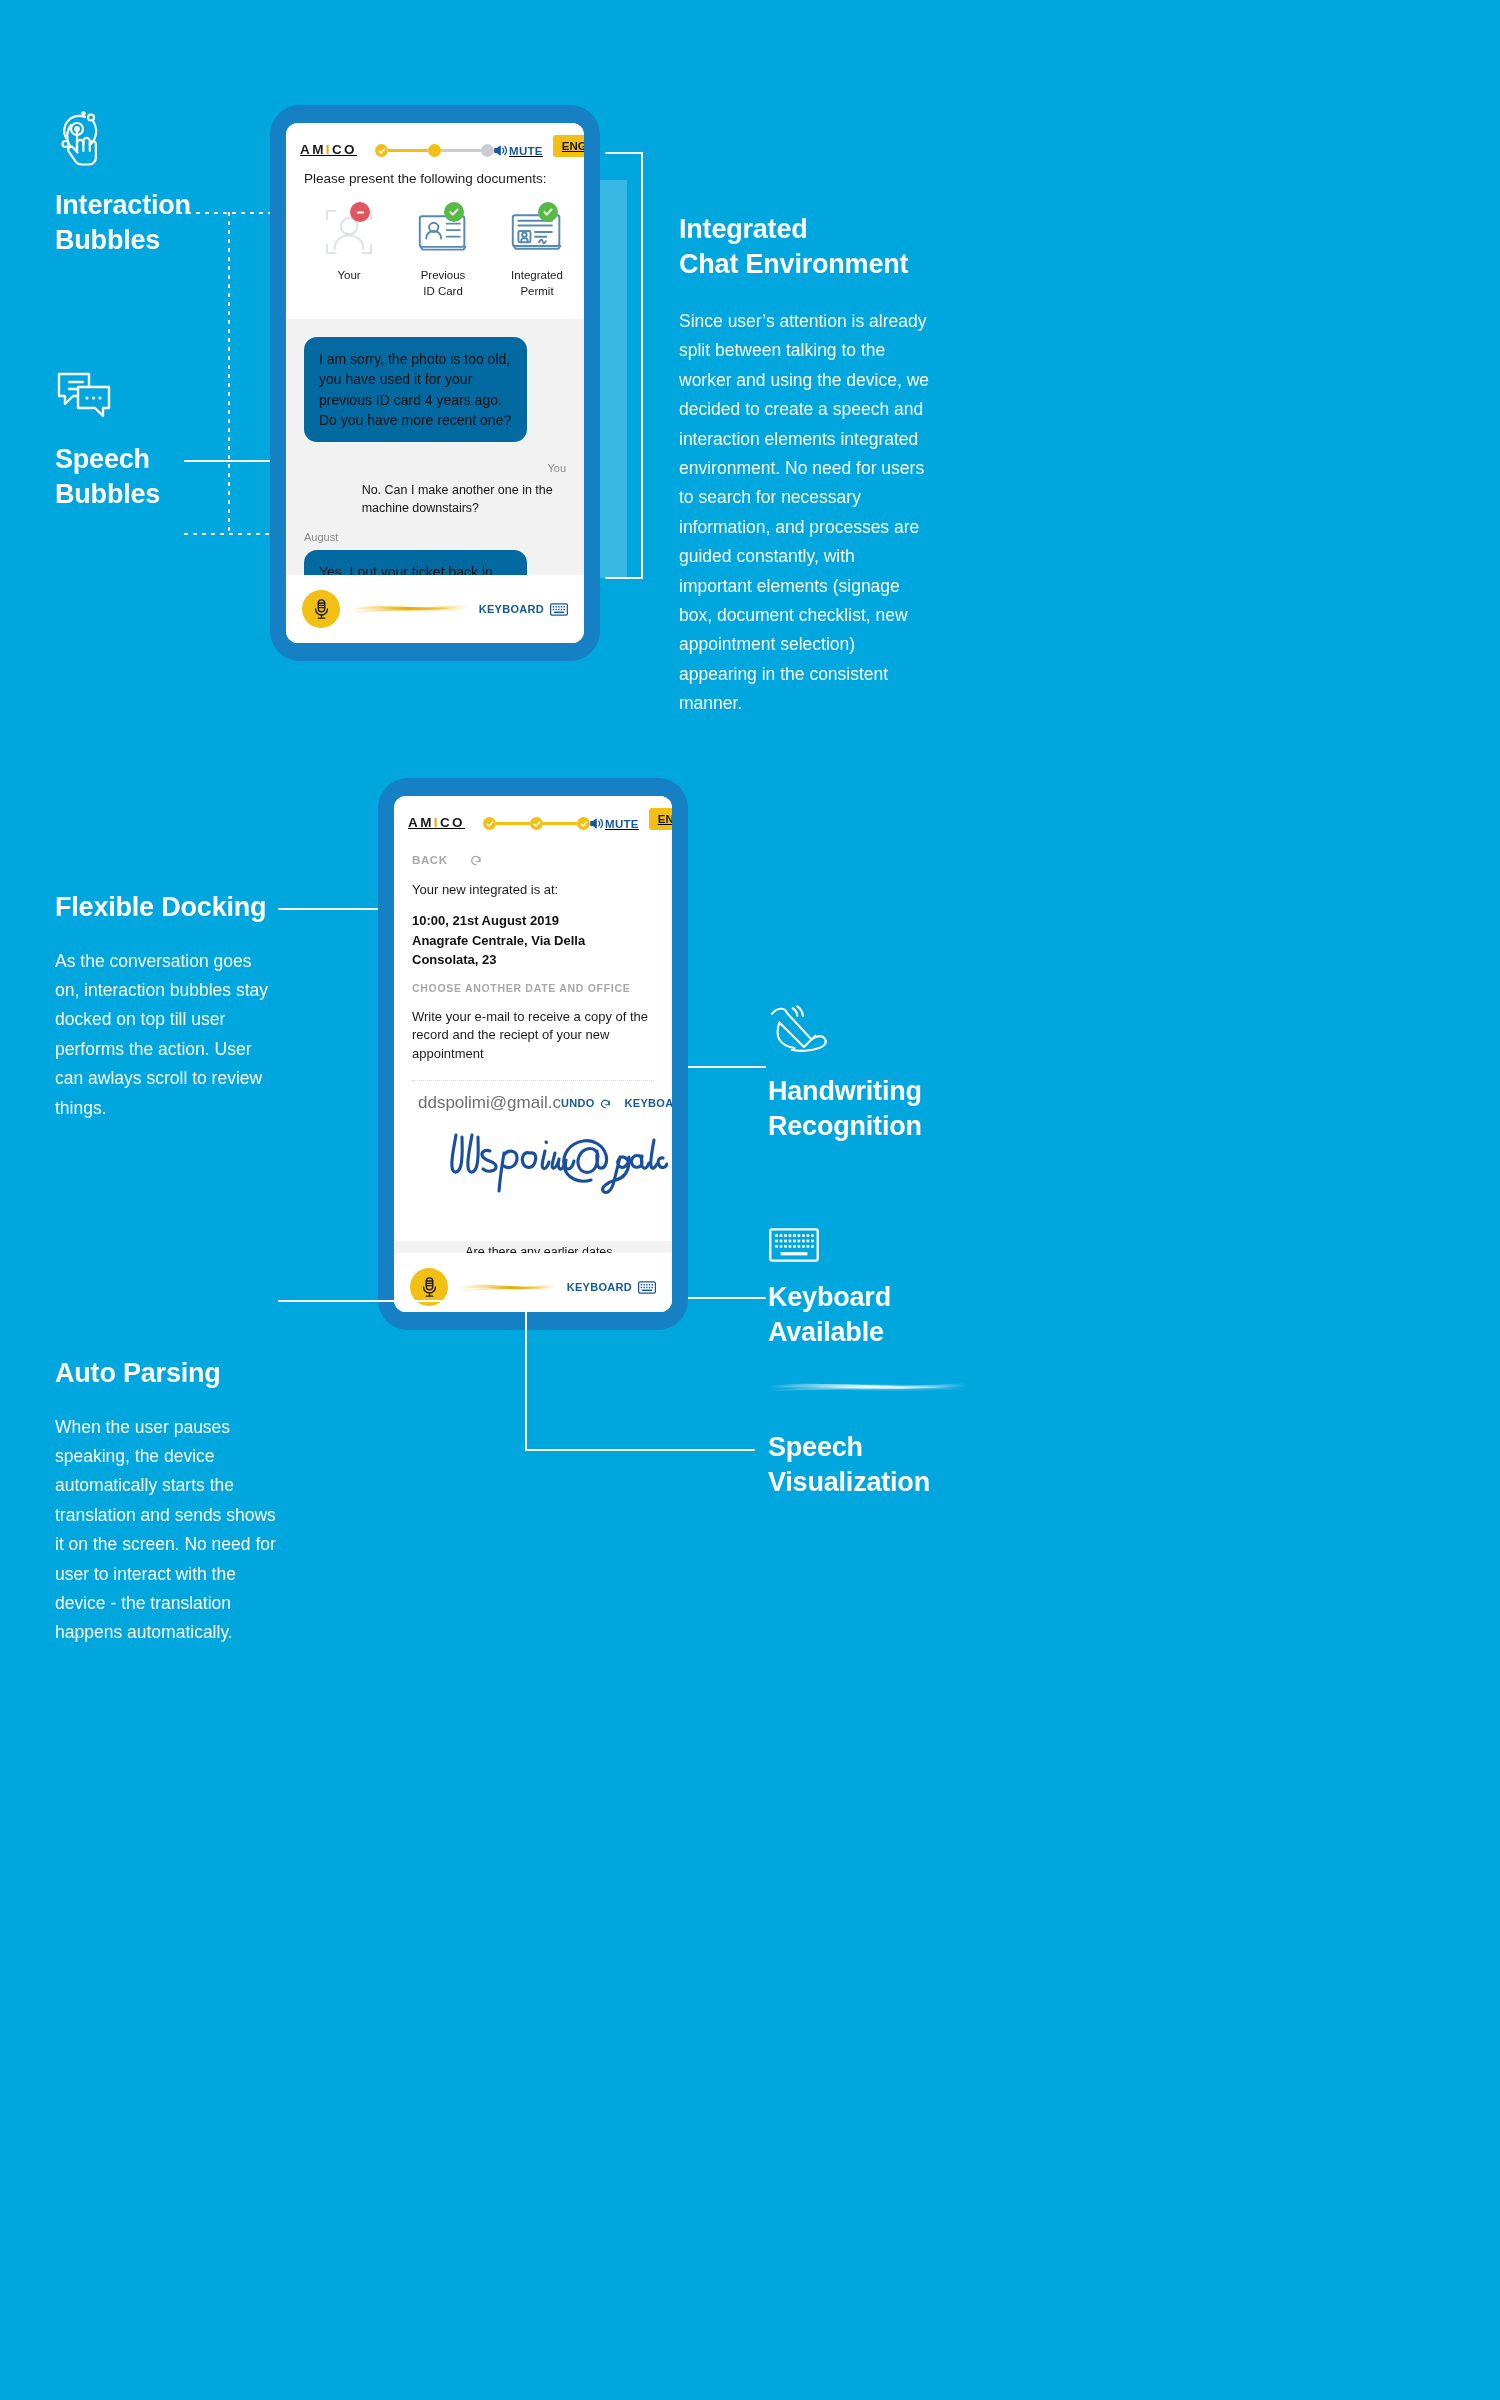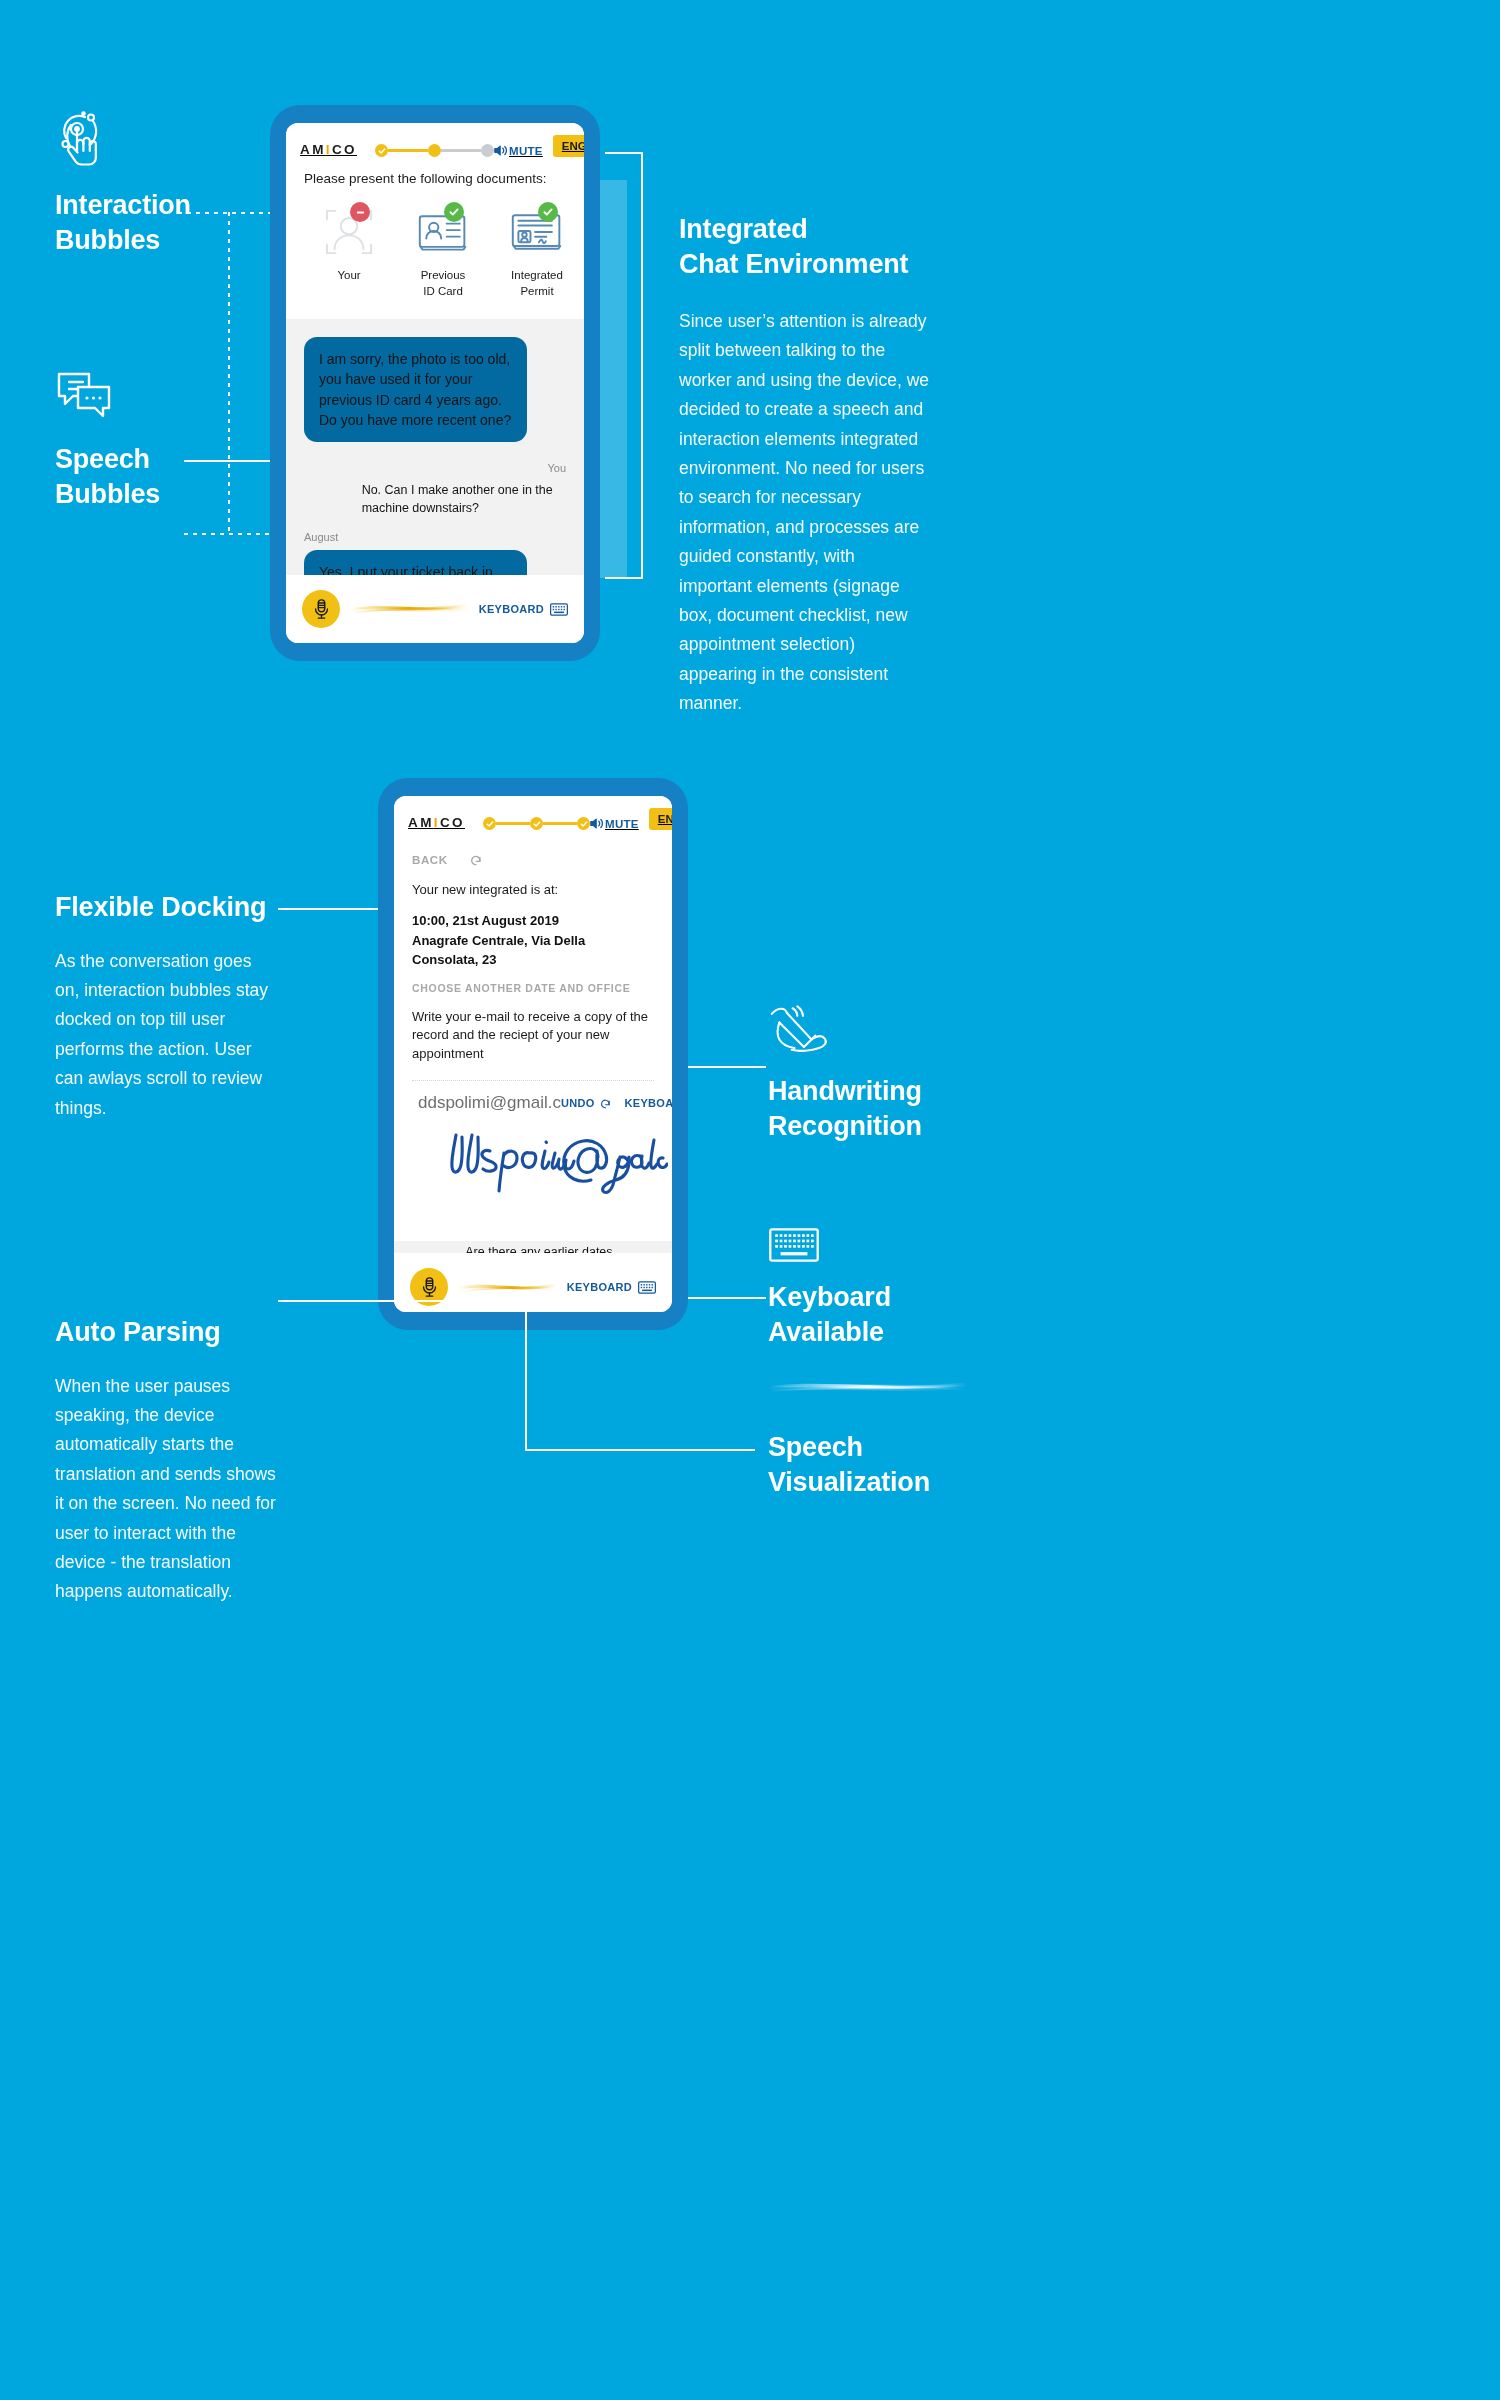--- a/index.html
+++ b/index.html
@@ -588,21 +588,21 @@
   <div class="abs line-v" style="left:525px; top:1300px; height:150px;"></div>
   <div class="abs line-solid" style="left:525px; top:1449px; width:230px;"></div>
   <div class="abs line-solid" style="left:688px; top:1066px; width:78px;"></div>
   <div class="abs line-solid" style="left:688px; top:1297px; width:78px;"></div>
 
   <div class="abs" style="left:55px; top:890px; width:215px;">
     <div class="ann-title" style="margin-bottom:22px;">Flexible Docking</div>
     <div class="ann-body">As the conversation goes on, interaction bubbles stay docked on top till user performs the action. User can awlays scroll to review things.</div>
   </div>
 
-  <div class="abs" style="left:55px; top:1315px; width:225px;">
+  <div class="abs" style="left:55px; top:1356px; width:225px;">
     <div class="ann-title" style="margin-bottom:22px;">Auto Parsing</div>
     <div class="ann-body">When the user pauses speaking, the device automatically starts the translation and sends shows it on the screen. No need for user to interact with the device - the translation happens automatically.</div>
   </div>
 
   <div class="abs" style="left:768px; top:1004px; width:230px;">
     <div class="ann-icon" style="margin-bottom:18px;">
       <svg width="70" height="52" viewBox="0 0 74 54" fill="none" stroke="#ffffff" stroke-width="2.2" stroke-linecap="round" stroke-linejoin="round">
         <path d="M4 10 C10 3 18 3 20 9"></path>
         <path d="M26 4 a10 10 0 0 1 5 8"></path>
         <path d="M31 2 a14 14 0 0 1 6 10"></path>

